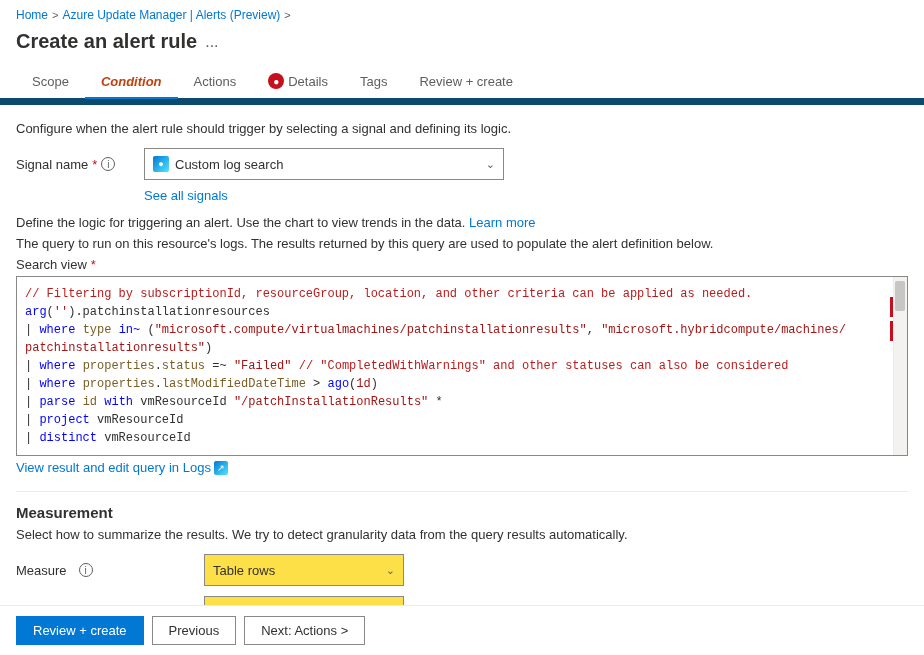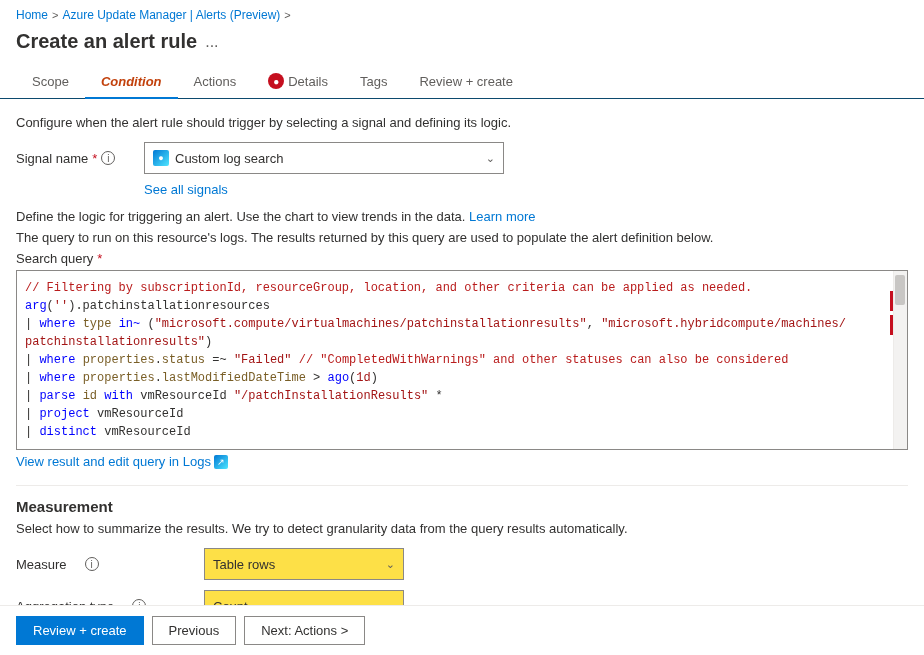--- a/index.html
+++ b/index.html
@@ -43,21 +43,21 @@
       color: #605e5c;
       font-size: 16px;
       cursor: pointer;
     }
 
     
     .tab-bar {
       display: flex;
       align-items: center;
       padding: 0 16px;
-      border-bottom: 1px solid #0c4a6e;
+      border-bottom: 7px solid #0c4a6e;
       gap: 0;
     }
     .tab-item {
       padding: 8px 16px;
       cursor: pointer;
       font-size: 13px;
       color: #605e5c;
       border-bottom: 2px solid transparent;
       margin-bottom: -1px;
       white-space: nowrap;
@@ -291,21 +291,21 @@
       align-items: center;
       margin-bottom: 10px;
       gap: 8px;
     }
     .measure-label {
       font-size: 13px;
       color: #323130;
       min-width: 180px;
       display: flex;
       align-items: center;
-      gap: 18px;
+      gap: 12px;
     }
     .measure-dropdown {
       display: flex;
       align-items: center;
       justify-content: space-between;
       border: 1px solid #8a8886;
       padding: 5px 8px;
       cursor: pointer;
       background: #fde047;
       width: 200px;
@@ -399,21 +399,21 @@
   <a href="#" class="link-small">See all signals</a>
 
   <p class="define-desc">
     <span>Define the logic for triggering an alert. Use the chart to view trends in the data.</span>
     <a href="#" class="learn-more">Learn more</a>
   </p>
 
   <p class="query-desc">The query to run on this resource's logs. The results returned by this query are used to populate the alert definition below.</p>
 
   <div class="query-label">
-    <span>Search query</span>
+    <span>Search view</span>
     <span class="required-star">*</span>
   </div>
 
   
   <div class="query-editor-wrapper">
     <div class="query-editor"><span class="comment">// Filtering by subscriptionId, resourceGroup, location, and other criteria can be applied as needed.</span>
 <span class="kw">arg</span>(<span class="str">''</span>).patchinstallationresources
 | <span class="kw">where</span> <span class="prop">type</span> <span class="kw">in~</span> (<span class="str">"microsoft.compute/virtualmachines/patchinstallationresults"</span>, <span class="str">"microsoft.hybridcompute/machines/</span>
 <span class="str">patchinstallationresults"</span>)
 | <span class="kw">where</span> <span class="prop">properties</span>.<span class="prop">status</span> =~ <span class="str">"Failed"</span> <span class="comment">// "CompletedWithWarnings" and other statuses can also be considered</span>

